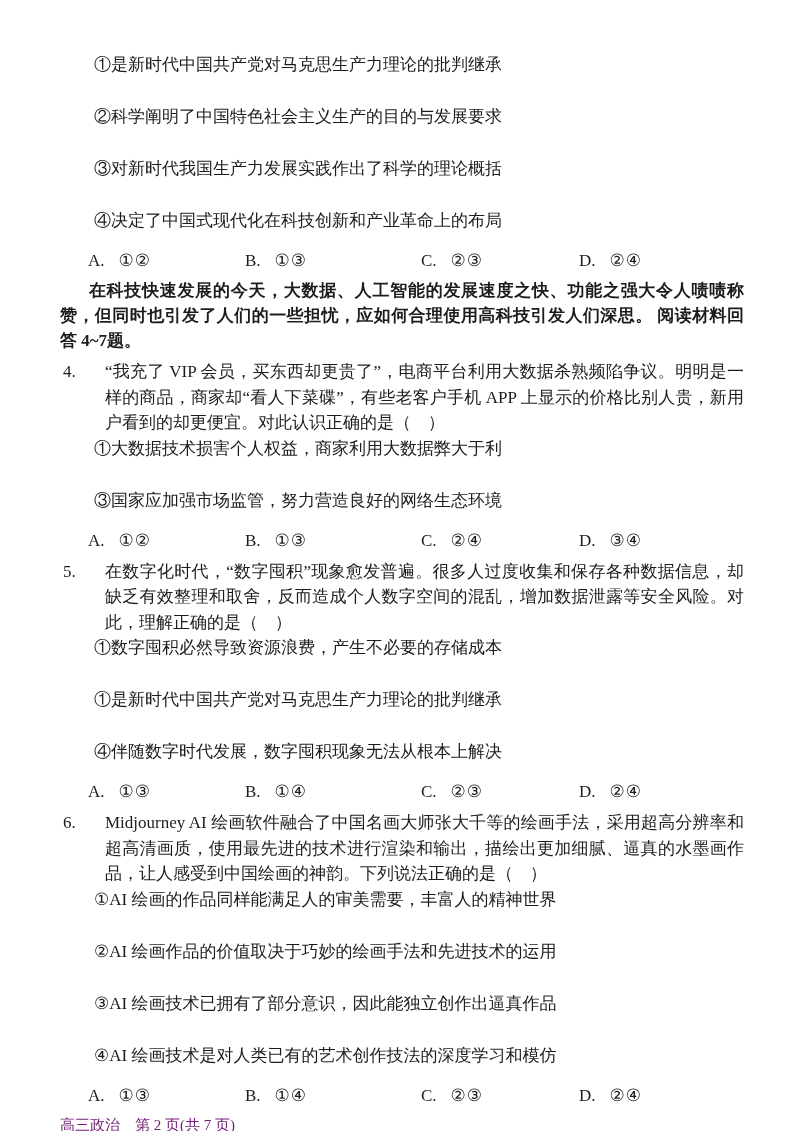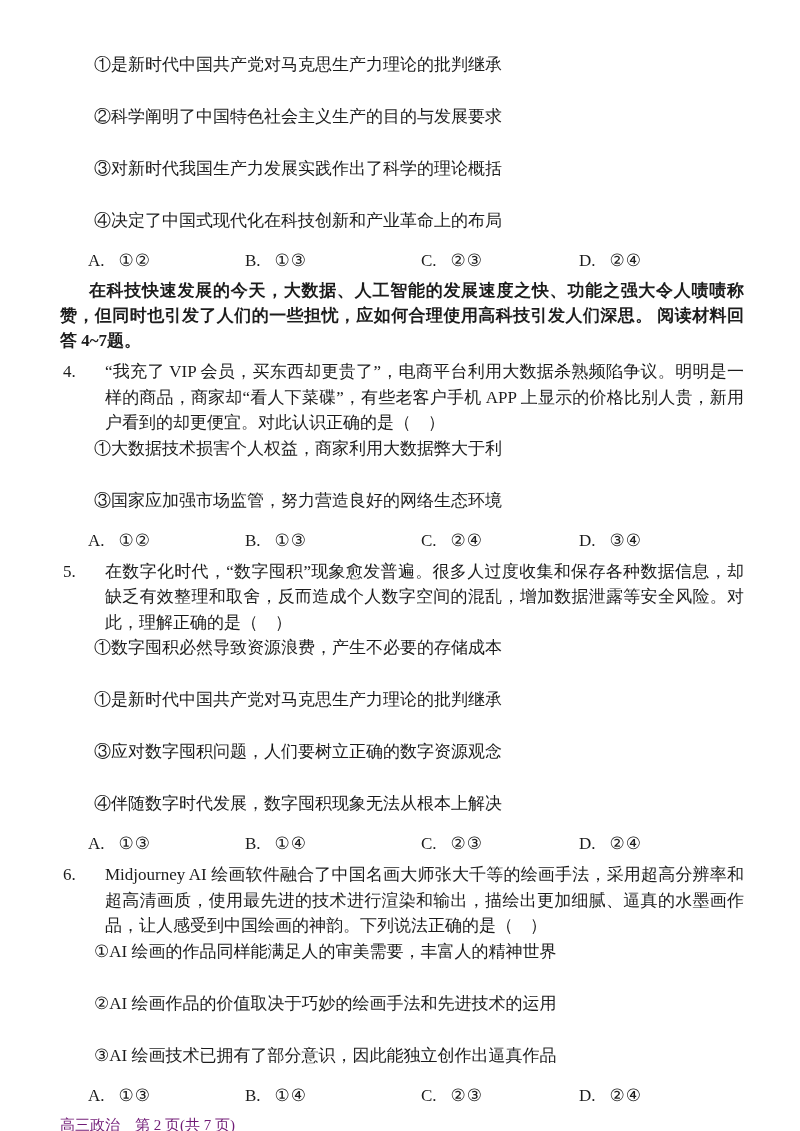--- a/index.html
+++ b/index.html
@@ -85,38 +85,38 @@
     </div>
   </section>
 
   <section class="question">
     <div class="stem">
       <span class="qnum">5.</span>
       <span class="stem-text">在数字化时代，“数字囤积”现象愈发普遍。很多人过度收集和保存各种数据信息，却缺乏有效整理和取舍，反而造成个人数字空间的混乱，增加数据泄露等安全风险。对此，理解正确的是（　）</span>
     </div>
     <div class="q-item">①数字囤积必然导致资源浪费，产生不必要的存储成本</div>
     <div class="q-item sp">①是新时代中国共产党对马克思生产力理论的批判继承</div>
-    <div class="q-item sp">③应对数字囤积问题，人们要树立正确的数字资源观念</div>
     <div class="q-item sp">④伴随数字时代发展，数字囤积现象无法从根本上解决</div>
     <div class="options-row">
       <span class="opt"><span class="opt-label">A.</span><span class="opt-value">①③</span></span>
       <span class="opt"><span class="opt-label">B.</span><span class="opt-value">①④</span></span>
       <span class="opt"><span class="opt-label">C.</span><span class="opt-value">②③</span></span>
       <span class="opt"><span class="opt-label">D.</span><span class="opt-value">②④</span></span>
     </div>
   </section>
 
   <section class="question">
     <div class="stem">
       <span class="qnum">6.</span>
       <span class="stem-text">Midjourney AI 绘画软件融合了中国名画大师张大千等的绘画手法，采用超高分辨率和超高清画质，使用最先进的技术进行渲染和输出，描绘出更加细腻、逼真的水墨画作品，让人感受到中国绘画的神韵。下列说法正确的是（　）</span>
     </div>
     <div class="q-item">①AI 绘画的作品同样能满足人的审美需要，丰富人的精神世界</div>
     <div class="q-item sp">②AI 绘画作品的价值取决于巧妙的绘画手法和先进技术的运用</div>
     <div class="q-item sp">③AI 绘画技术已拥有了部分意识，因此能独立创作出逼真作品</div>
+    <div class="q-item sp">④AI 绘画技术是对人类已有的艺术创作技法的深度学习和模仿</div>
     <div class="options-row">
       <span class="opt"><span class="opt-label">A.</span><span class="opt-value">①③</span></span>
       <span class="opt"><span class="opt-label">B.</span><span class="opt-value">①④</span></span>
       <span class="opt"><span class="opt-label">C.</span><span class="opt-value">②③</span></span>
       <span class="opt"><span class="opt-label">D.</span><span class="opt-value">②④</span></span>
     </div>
   </section>
 
   <div class="footer">高三政治　第 2 页(共 7 页)</div>
 

